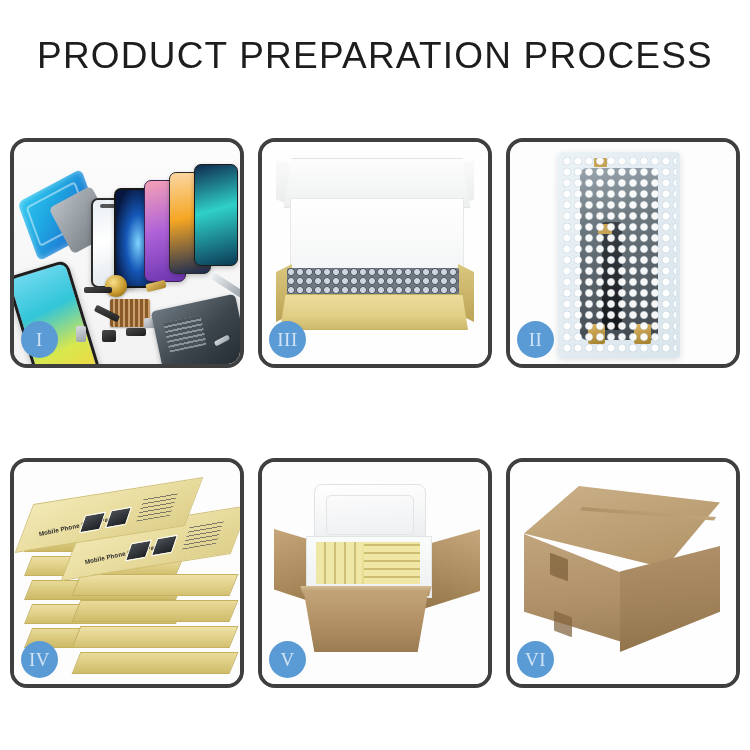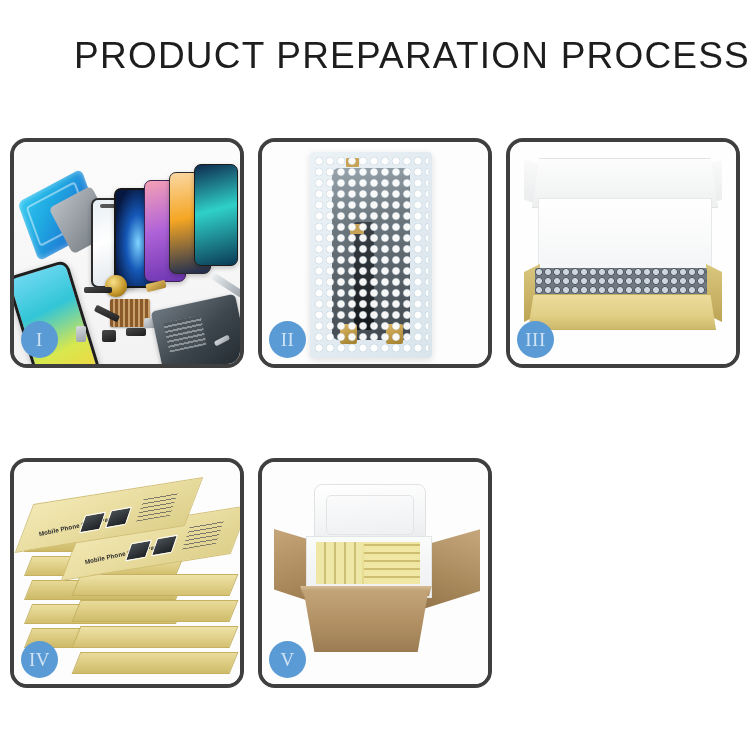--- a/index.html
+++ b/index.html
@@ -12,21 +12,21 @@
     height: 750px;
     font-family: "Liberation Sans", sans-serif;
     overflow: hidden;
     position: relative;
   }
 
   
   .header {
     width: 750px;
     padding-top: 36px;
-    text-align: right;
+    text-align: center;
   }
   .main-title {
     font-family: "Liberation Sans", sans-serif;
     font-size: 37px;
     font-weight: 400;
     letter-spacing: 1.2px;
     color: #1d1d1d;
     line-height: 1.06;
     margin: 0;
     white-space: nowrap;
@@ -392,46 +392,46 @@
       <div class="pt pt-dark" style="left:112px;top:186px;width:20px;height:8px;"></div>
       <div class="pt pt-silver" style="left:130px;top:176px;width:14px;height:10px;"></div>
       <div class="p1-board"></div>
       <div class="p1-tweez"></div>
       <div class="pt pt-silver" style="left:200px;top:196px;width:16px;height:5px;transform:rotate(-28deg);"></div>
     </div>
     <div class="badge">I</div>
   </div>
 
   <div class="panel">
+    <div class="panel-scene p3-bg">
+      <div class="p3-lidleft"></div>
+      <div class="p3-lidright"></div>
+      <div class="p3-lidback"></div>
+      <div class="p3-foam"></div>
+      <div class="p3-boxleft"></div>
+      <div class="p3-boxright"></div>
+      <div class="p3-bubble"></div>
+      <div class="p3-boxfront"></div>
+    </div>
+    <div class="badge">III</div>
+  </div>
+
+  <div class="panel">
     <div class="panel-scene p2-bg">
       <div class="p2-bag">
         <div class="p2-screen"></div>
         <div class="p2-flex"></div>
         <div class="p2-gold1"></div>
         <div class="p2-gold2"></div>
         <div class="p2-tab"></div>
         <div class="p2-tab2"></div>
         <div class="p2-bubbles"></div>
       </div>
     </div>
     <div class="badge">II</div>
-  </div>
-
-  <div class="panel">
-    <div class="panel-scene p3-bg">
-      <div class="p3-lidleft"></div>
-      <div class="p3-lidright"></div>
-      <div class="p3-lidback"></div>
-      <div class="p3-foam"></div>
-      <div class="p3-boxleft"></div>
-      <div class="p3-boxright"></div>
-      <div class="p3-bubble"></div>
-      <div class="p3-boxfront"></div>
-    </div>
-    <div class="badge">III</div>
   </div>
 
   <div class="panel">
     <div class="panel-scene p4-bg">
       <div class="p4-stack">
 
         <div class="bx-front" style="left:10px; top:152px; width:150px; height:18px; background:linear-gradient(180deg,#e7d996,#cdba67);"></div>
         <div class="bx-front" style="left:10px; top:128px; width:150px; height:18px; background:linear-gradient(180deg,#ecdfa2,#d2bf6d);"></div>
         <div class="bx-front" style="left:10px; top:104px; width:150px; height:18px; background:linear-gradient(180deg,#e7d996,#cdba67);"></div>
         <div class="bx-front" style="left:10px; top:80px; width:150px; height:18px; background:linear-gradient(180deg,#ecdfa2,#d2bf6d);"></div>
@@ -467,14 +467,25 @@
       <div class="p5-inner">
         <div class="p5-innerA"></div>
         <div class="p5-innerB"></div>
       </div>
       <div class="p5-boxrim"></div>
       <div class="p5-boxfront"></div>
     </div>
     <div class="badge">V</div>
   </div>
 
+  <div class="panel">
+    <div class="panel-scene p6-bg">
+      <div class="p6-top"></div>
+      <div class="p6-seam"></div>
+      <div class="p6-left"></div>
+      <div class="p6-right"></div>
+      <div class="p6-tape1"></div>
+      <div class="p6-tape2"></div>
+    </div>
+    <div class="badge">VI</div>
+  </div>
 
 </div>
 
 </body></html>

